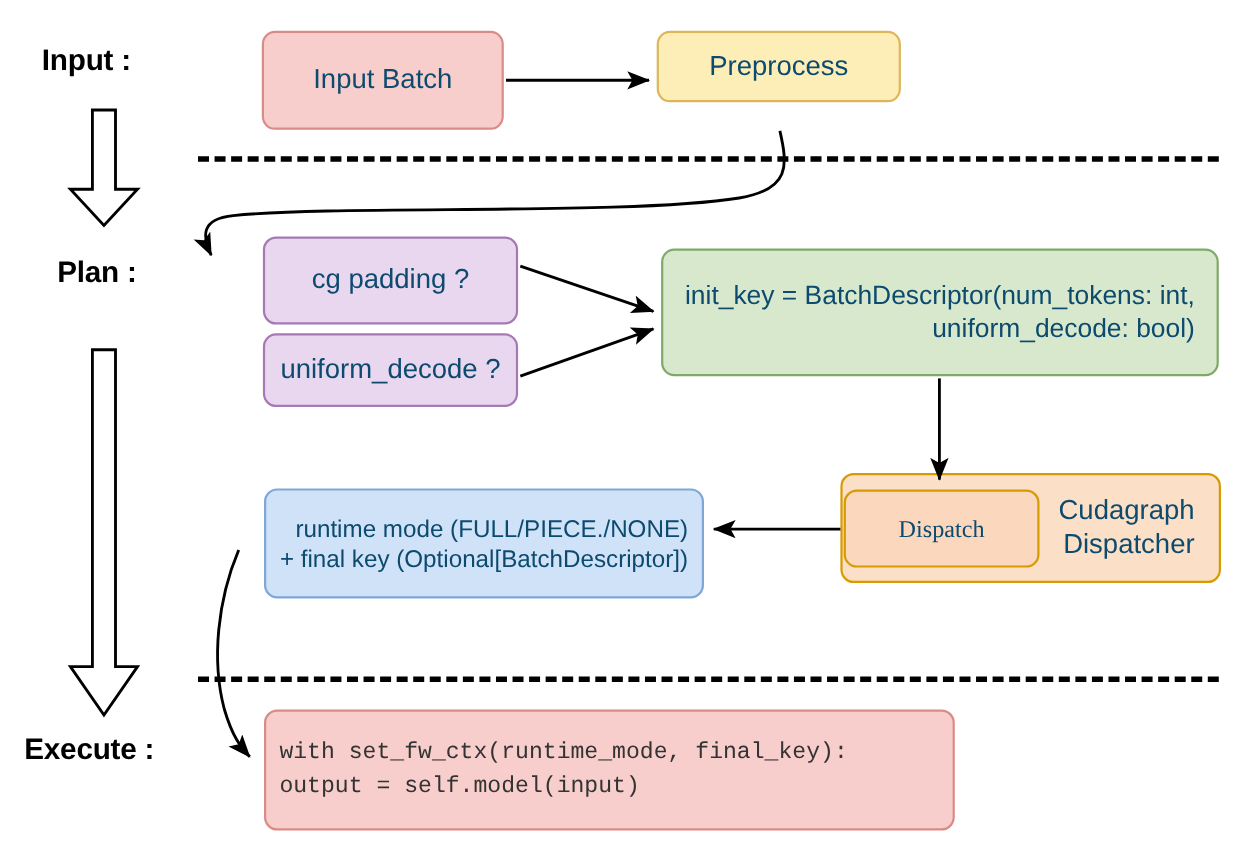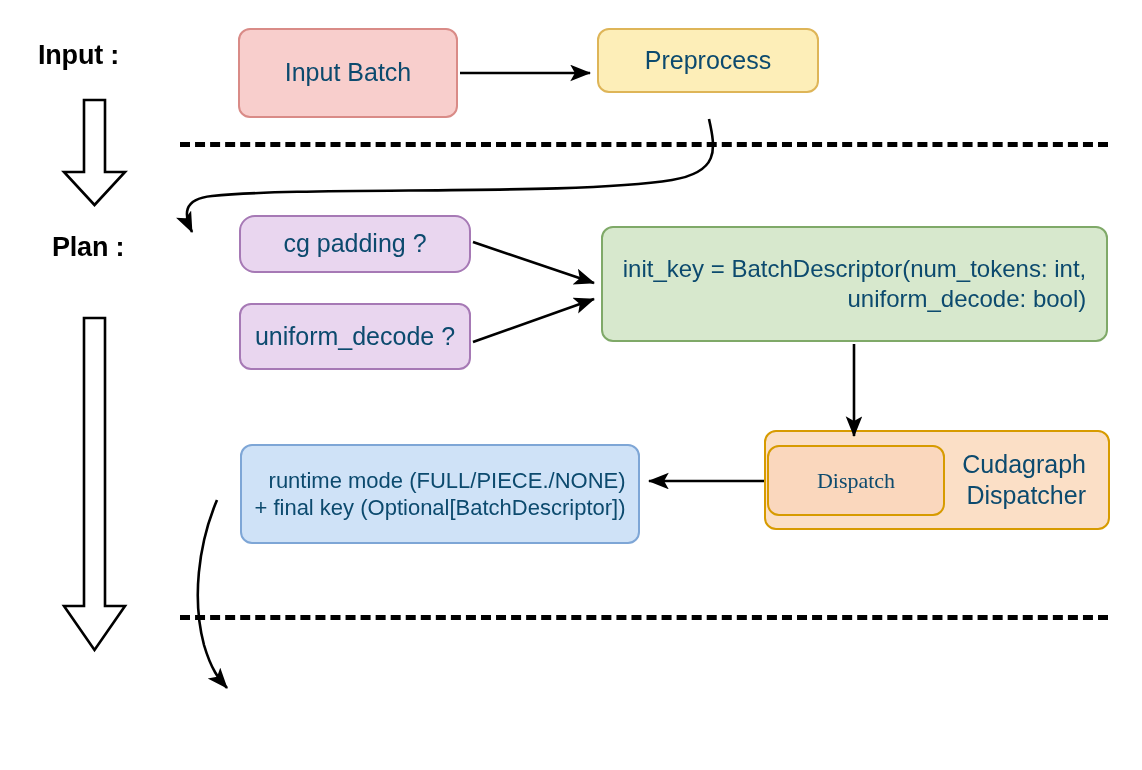--- a/index.html
+++ b/index.html
@@ -110,33 +110,34 @@
 </style>
 </head>
 <body>
 
 <div id="canvas">
 
   <div class="stage-label" style="left:26px; top:40px;">Input :</div>
 
   <div class="stage-label" style="left:40px; top:232px;">Plan :</div>
 
+  <div class="stage-label" style="left:10px; top:666px;">Execute :</div>
 
   <div class="dashed-line" style="left:168px; top:142px; width:928px;"></div>
   <div class="dashed-line" style="left:168px; top:615px; width:928px;"></div>
 
   <div class="node n-input-batch" style="left:226px; top:28px; width:220px; height:90px;">
     <span class="node-text">Input Batch</span>
   </div>
 
   <div class="node n-preprocess" style="left:585px; top:28px; width:222px; height:65px;">
     <span class="node-text">Preprocess</span>
   </div>
 
-  <div class="node n-cg-padding" style="left:227px; top:215px; width:232px; height:58px;border-radius:16px;">
+  <div class="node n-cg-padding" style="left:227px; top:215px; width:232px; height:80px;">
     <span class="node-text">cg padding ?</span>
   </div>
 
   <div class="node n-init-key" style="left:589px; top:226px; width:507px; height:116px;">
     <span class="node-text">init_key = BatchDescriptor(num_tokens: int,
 uniform_decode: bool)</span>
   </div>
 
   <div class="node n-uniform-decode" style="left:227px; top:303px; width:232px; height:67px;">
     <span class="node-text">uniform_decode ?</span>
@@ -149,20 +150,24 @@
 
   <div class="node n-dispatch-inner" style="left:755px; top:445px; width:178px; height:71px;font-family:Liberation Serif, serif;">
     <span class="node-text">Dispatch</span>
   </div>
 
   <div class="node n-runtime" style="left:228px; top:444px; width:400px; height:100px;">
     <span class="node-text">runtime mode (FULL/PIECE./NONE)
 + final key (Optional[BatchDescriptor])</span>
   </div>
 
+  <div class="node n-code" style="left:228px; top:645px; width:628px; height:110px;">
+    <span class="node-text">with set_fw_ctx(runtime_mode, final_key):
+    output = self.model(input)</span>
+  </div>
 
   <svg class="overlay" viewBox="0 0 1142 770">
     <defs>
       <marker id="ah" markerWidth="9" markerHeight="9" refX="7.6" refY="3.2" orient="auto" markerUnits="strokeWidth">
         <path d="M0,0 L8,3.2 L0,6.4 L1.8,3.2 z" fill="#000000"></path>
       </marker>
     </defs>
 
     <path d="M72,100 L93,100 L93,172 L113,172 L82.5,205 L52,172 L72,172 Z" fill="#ffffff" stroke="#000000" stroke-width="2.6"></path>
 

